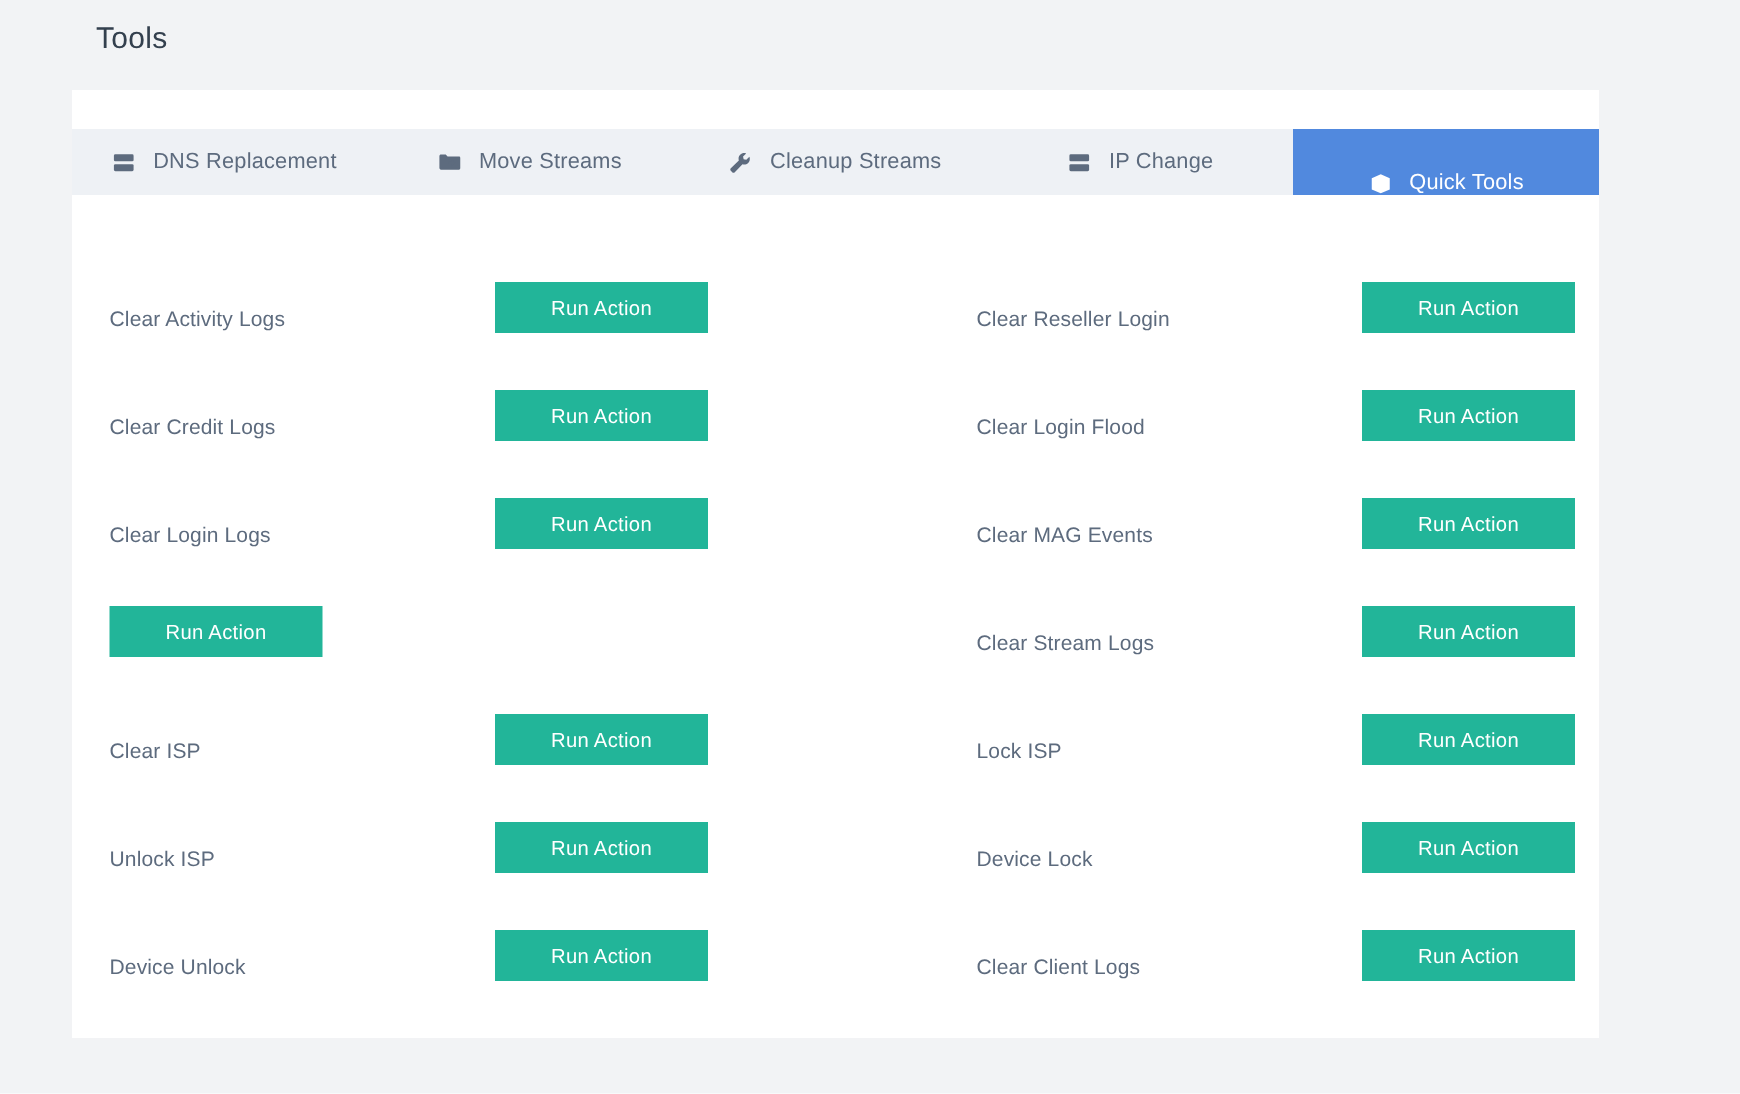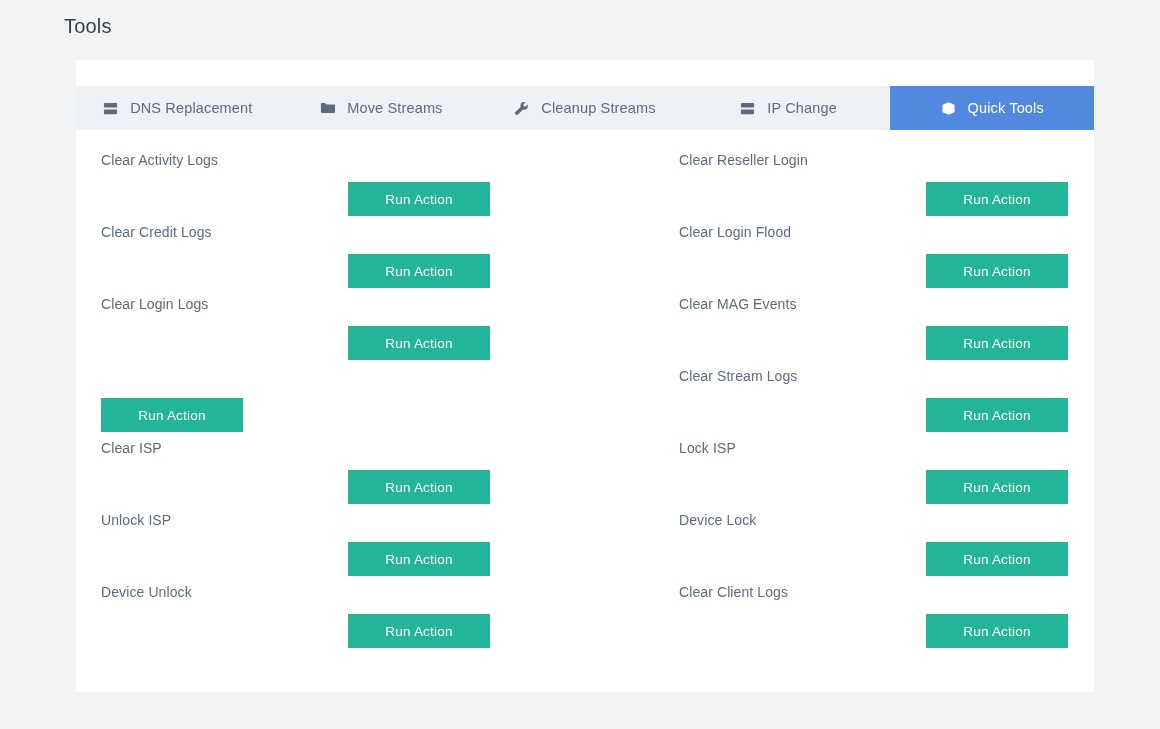--- a/index.html
+++ b/index.html
@@ -30,21 +30,21 @@
     font-size: 20px;
     font-weight: 500;
     letter-spacing: 0.2px;
     color: #34404e;
     line-height: 26px;
   }
 
   
   .card {
     position: absolute;
-    left: 76px;
+    left: 48px;
     top: 60px;
     width: 1018px;
     height: 632px;
     background: #84cc16;
   }
 
   
   .card-topstrip {
     height: 26px;
     background: #ffffff;
@@ -69,20 +69,21 @@
     letter-spacing: 0.15px;
     color: #5d6b7e;
     background: #eef1f5;
     cursor: pointer;
     user-select: none;
   }
 
   .tab.active {
     background: #5189de;
     color: #ffffff;
+    align-items: flex-end;
   }
 
   .tab .tab-icon {
     display: inline-flex;
     align-items: center;
     justify-content: center;
     width: 15px;
     height: 15px;
     flex: 0 0 auto;
   }
@@ -103,22 +104,23 @@
   }
 
   .actions-grid {
     display: grid;
     grid-template-columns: 578px 1fr;
     padding-left: 25px;
   }
 
   .action-row {
     display: flex;
-    align-items: flex-start;
+    align-items: flex-end;
     height: 72px;
+    gap: 10px;
   }
 
   .action-label {
     width: 247px;
     flex: 0 0 247px;
     font-size: 14px;
     font-weight: 400;
     letter-spacing: 0.1px;
     color: #5d6b7e;
     line-height: 20px;

